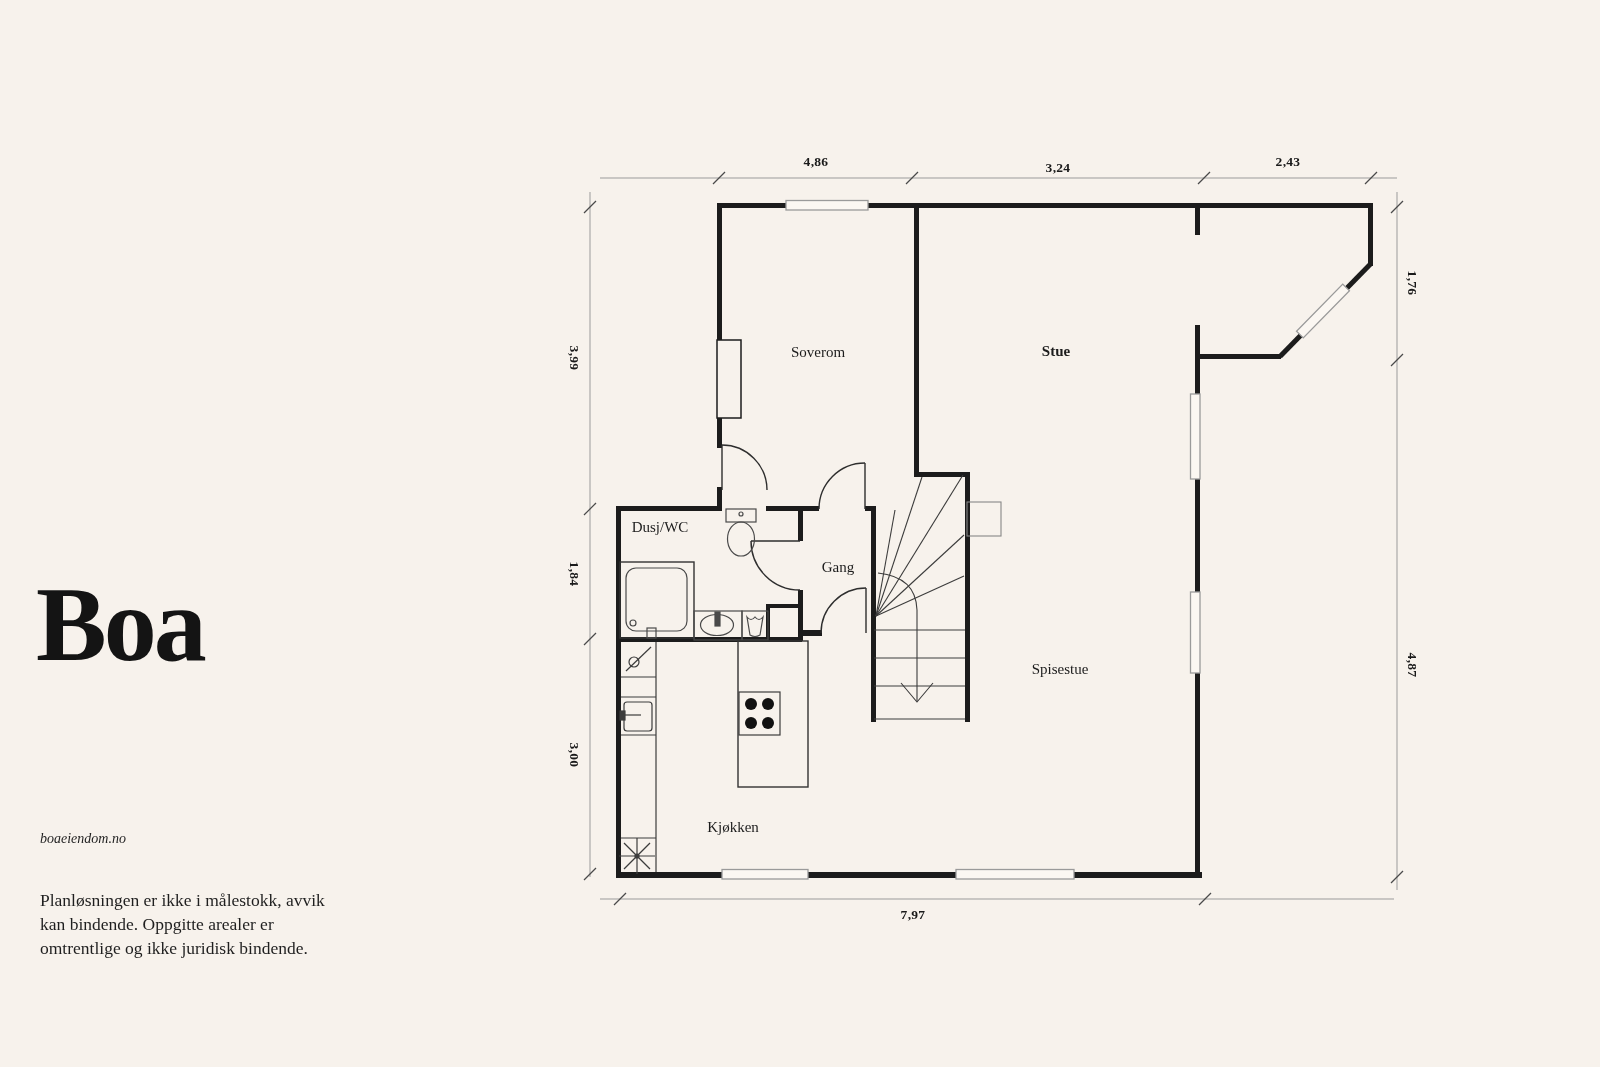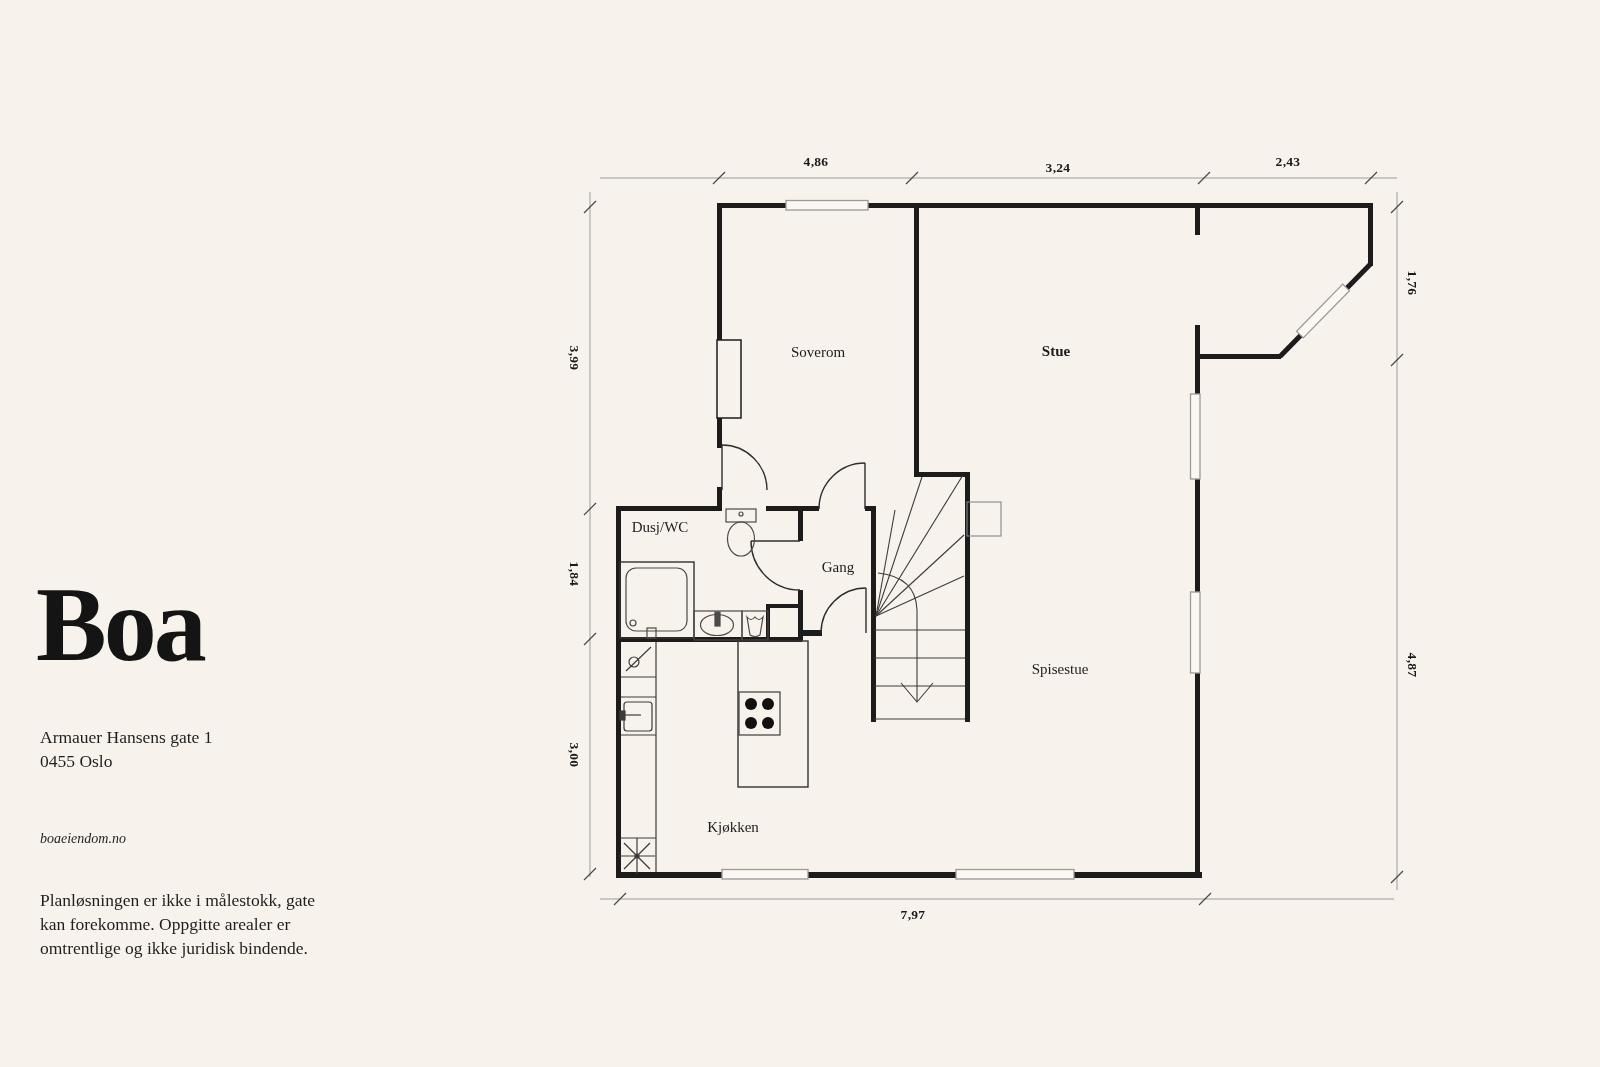--- a/index.html
+++ b/index.html
@@ -219,26 +219,22 @@
       <line x1="874" y1="630" x2="965" y2="630"></line>
       <line x1="874" y1="658" x2="965" y2="658"></line>
       <line x1="874" y1="686" x2="965" y2="686"></line>
       <line x1="874" y1="719" x2="965" y2="719"></line>
       <path d="M878 573 Q916 577 917 610 L917 701"></path>
       <path d="M901 683 L917 702 L933 683"></path>
     </g>
   </svg>
 
   <div class="brand-logo">Boa</div>
-  <div class="brand-address">
-    <div>Armauer Hansens gate 1</div>
-    <div>0455 Oslo</div>
-  </div>
   <div class="brand-website">boaeiendom.no</div>
-  <div class="brand-disclaimer">Planløsningen er ikke i målestokk, gate kan forekomme. Oppgitte arealer er omtrentlige og ikke juridisk bindende.</div>
+  <div class="brand-disclaimer">Planløsningen er ikke i målestokk, avvik kan bindende. Oppgitte arealer er omtrentlige og ikke juridisk bindende.</div>
 
   <div class="lbl lbl-soverom">Soverom</div>
   <div class="lbl lbl-stue">Stue</div>
   <div class="lbl lbl-dusjwc">Dusj/WC</div>
   <div class="lbl lbl-gang">Gang</div>
   <div class="lbl lbl-spisestue">Spisestue</div>
   <div class="lbl lbl-kjokken">Kjøkken</div>
 
   <div class="dim dim-t0">4,86</div>
   <div class="dim dim-t1">3,24</div>

